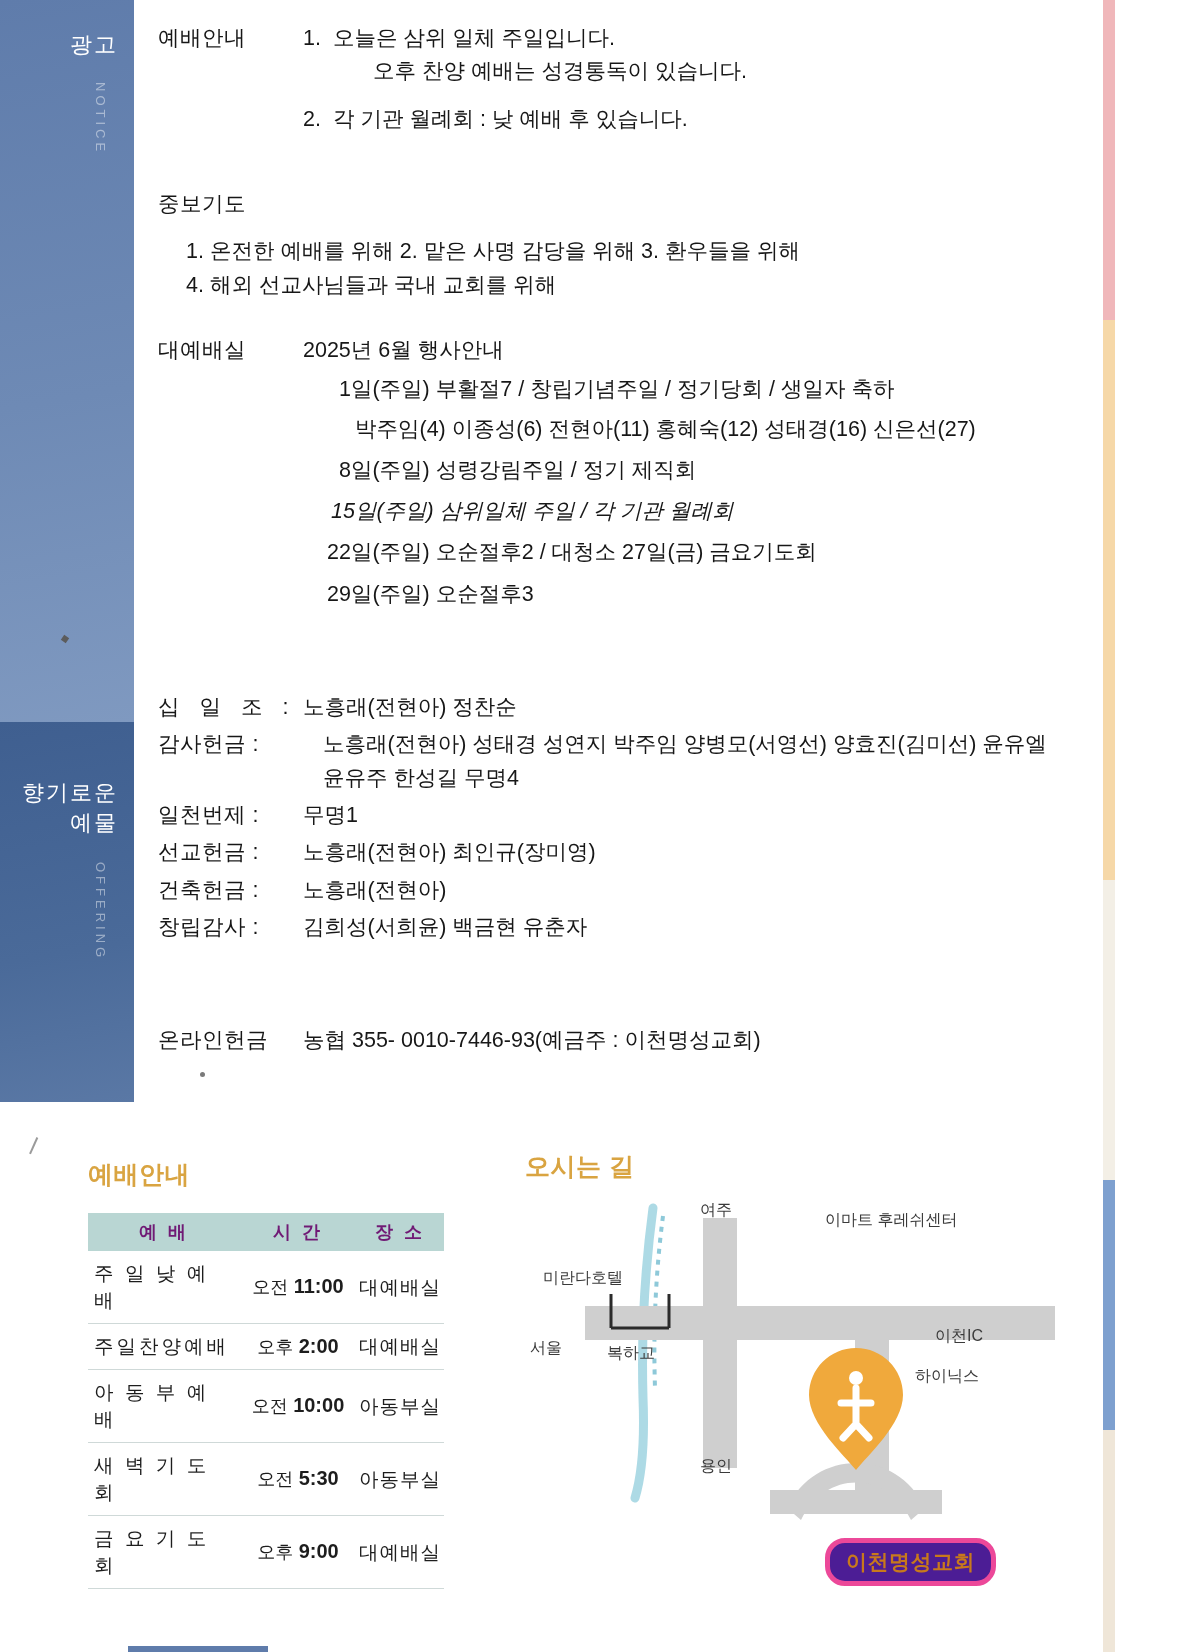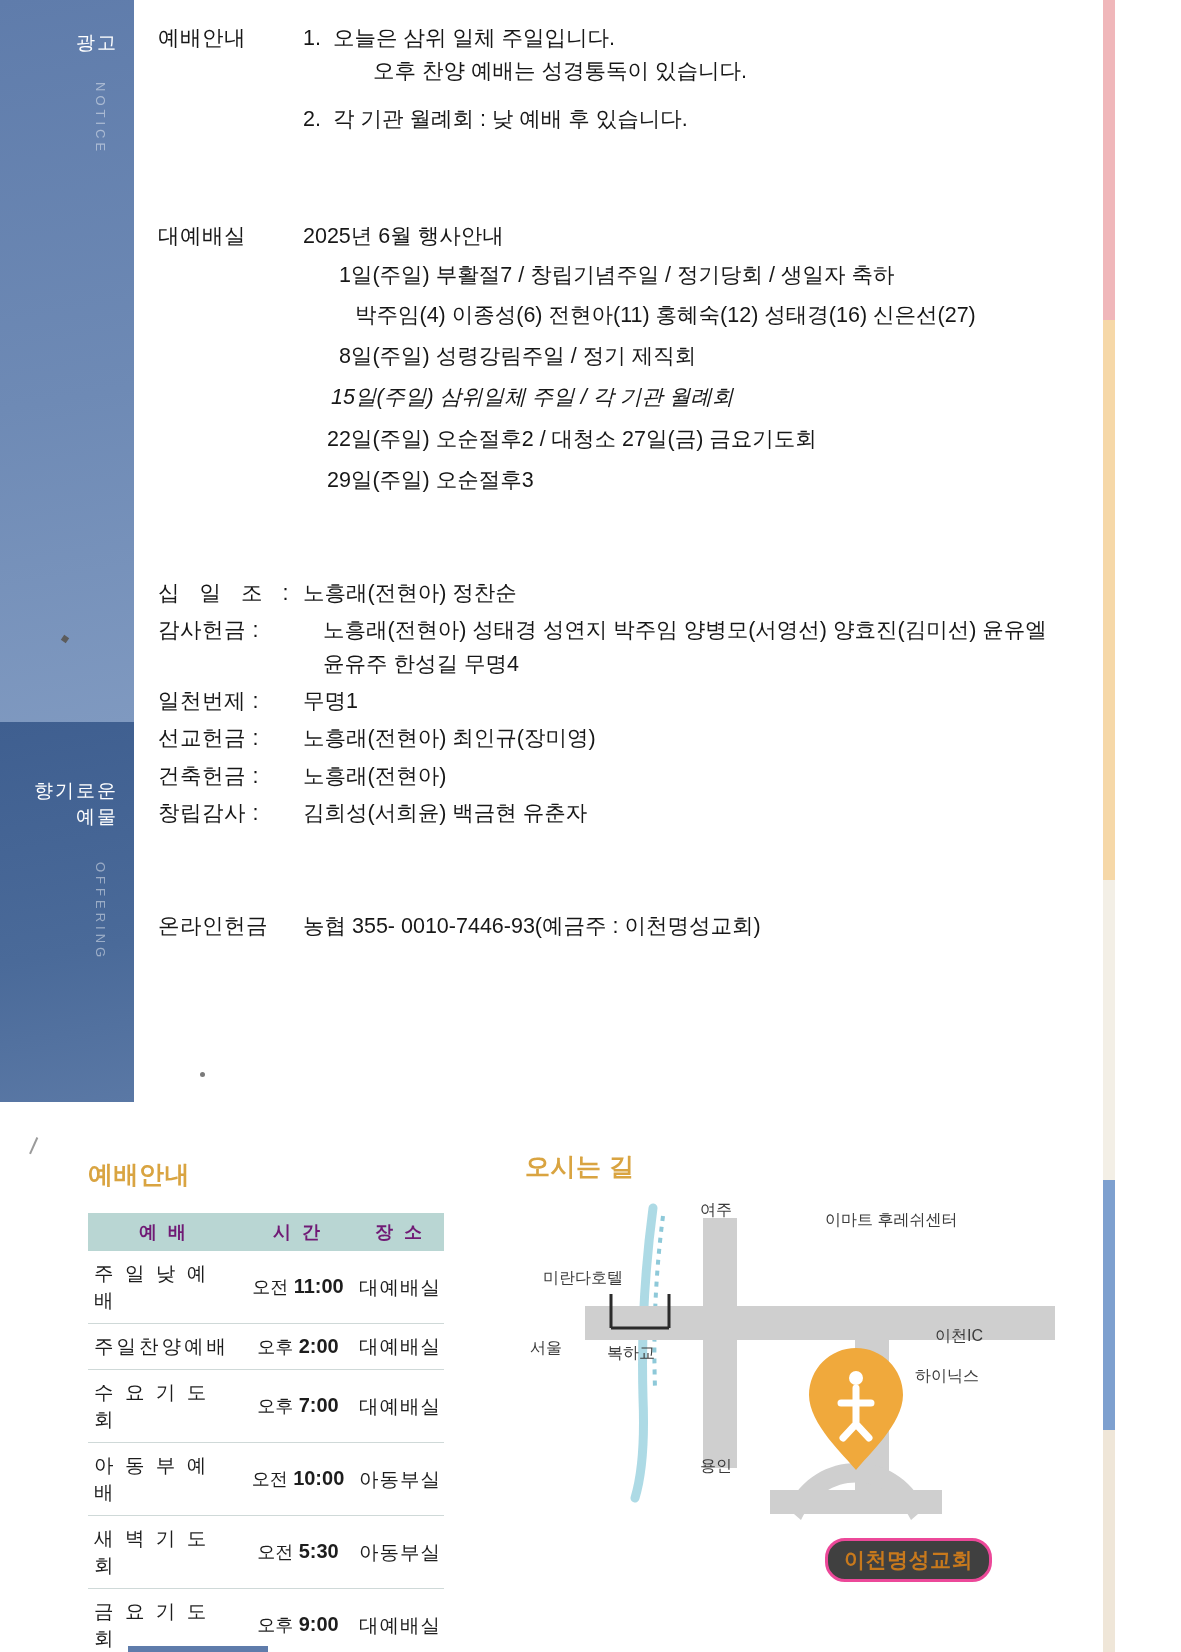--- a/index.html
+++ b/index.html
@@ -40,21 +40,21 @@
     background: linear-gradient(170deg,#5f7cab 0%, #6e8ab5 55%, #7f99c0 100%);
   }
   .tab-offering {
     top: 722px;
     height: 380px;
     background: linear-gradient(170deg,#3f5f90 0%, #4a6a99 60%, #5a78a5 100%);
   }
   .tab-label-ko {
     position: absolute;
     right: 16px;
-    font-size: 19px;
+    font-size: 22px;
     letter-spacing: 2px;
     line-height: 1.35;
     text-align: right;
     font-weight: 500;
   }
   .tab-notice .tab-label-ko { top: 30px; }
   .tab-offering .tab-label-ko { top: 56px; }
   .tab-label-en {
     position: absolute;
     right: 26px;
@@ -162,22 +162,22 @@
   .map-canvas { position: absolute; left: 0; top: 48px; width: 540px; height: 410px; }
   .maplabel {
     position: absolute;
     font-size: 16px;
     color: #3a3a3a;
     white-space: nowrap;
   }
   .pin-text {
     position: absolute;
     left: 300px; top: 340px;
-    background: #404040;
-    border: 3px solid #ec4899;
+    background: #4c1d95;
+    border: 5px solid #ec4899;
     border-radius: 20px;
     padding: 5px 16px;
     font-size: 21px;
     font-weight: 700;
     color: #c8791c;
     letter-spacing: 0.5px;
   }
   .corner-tick {
     position: absolute;
     left: 32px; top: 1140px;
@@ -232,20 +232,26 @@
         <li style="margin-top:14px;">
           <span class="num">2.</span>
           <span class="txt">각 기관 월례회 : 낮 예배 후 있습니다.</span>
         </li>
       </ul>
     </div>
   </div>
 
   <div class="gap-l"></div>
 
+  <div>
+    <div class="lbl">중보기도</div>
+    <div class="gap-s"></div>
+    <div class="indent3">1. 온전한 예배를 위해  2. 맡은 사명 감당을 위해  3. 환우들을 위해</div>
+    <div class="indent3">4. 해외 선교사님들과 국내 교회를 위해</div>
+  </div>
 
   <div class="gap-m"></div>
 
   <div class="row">
     <div class="lbl">대예배실</div>
     <div class="val">
       <div>2025년 6월 행사안내</div>
       <div class="indent1" style="margin-top:6px;">1일(주일) 부활절7 / 창립기념주일 / 정기당회 / 생일자 축하</div>
       <div class="indent2" style="margin-top:6px;">박주임(4) 이종성(6) 전현아(11) 홍혜숙(12) 성태경(16) 신은선(27)</div>
       <div class="indent1" style="margin-top:8px;">8일(주일) 성령강림주일 / 정기 제직회</div>
@@ -313,25 +319,20 @@
       </thead>
       <tbody>
         <tr>
           <td>주 일 낮 예 배</td>
           <td><span class="ampm">오전</span> <span class="time">11:00</span></td>
           <td>대예배실</td>
         </tr>
         <tr>
           <td>주일찬양예배</td>
           <td><span class="ampm">오후</span> <span class="time">2:00</span></td>
-          <td>대예배실</td>
-        </tr>
-        <tr>
-          <td>수 요 기 도 회</td>
-          <td><span class="ampm">오후</span> <span class="time">7:00</span></td>
           <td>대예배실</td>
         </tr>
         <tr>
           <td>아 동 부 예 배</td>
           <td><span class="ampm">오전</span> <span class="time">10:00</span></td>
           <td>아동부실</td>
         </tr>
         <tr>
           <td>새 벽 기 도 회</td>
           <td><span class="ampm">오전</span> <span class="time">5:30</span></td>

